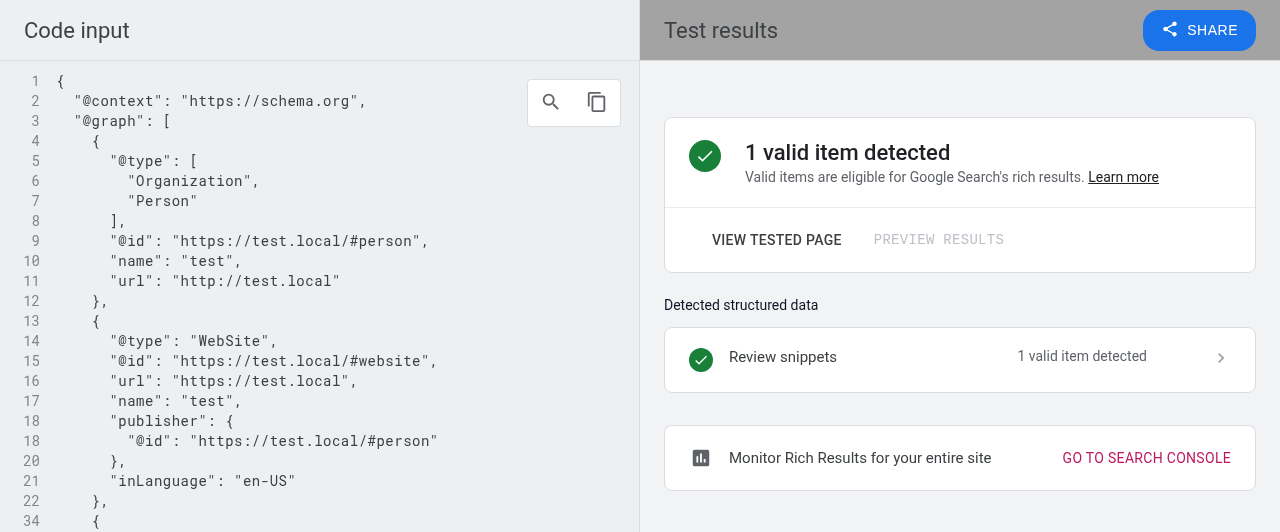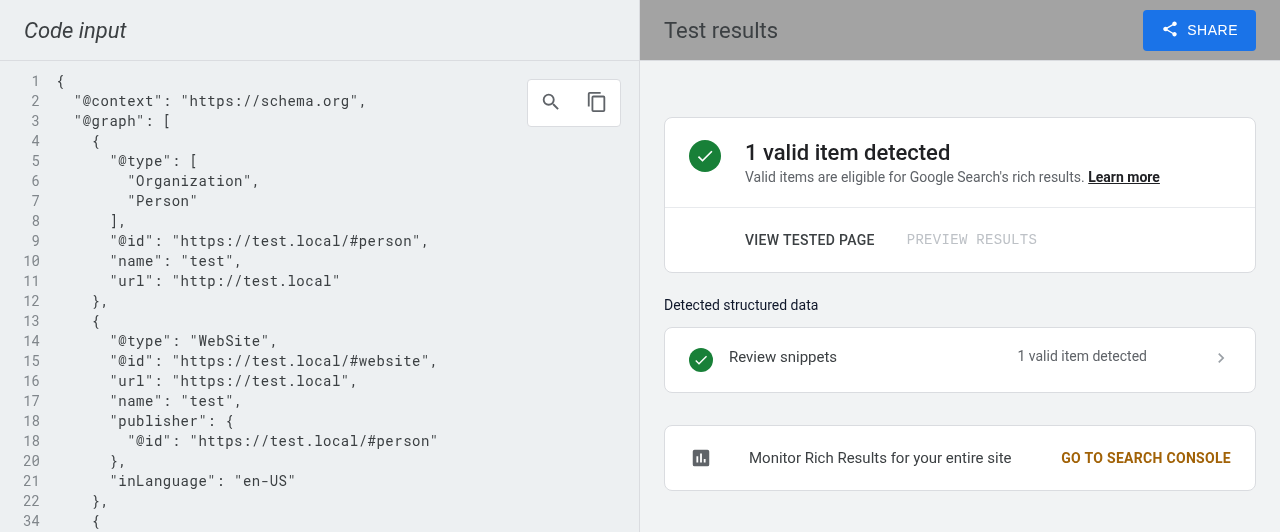--- a/index.html
+++ b/index.html
@@ -20,21 +20,20 @@
     display: flex;
     flex-direction: column;
     border-right: 1px solid #dadce0;
   }
   .left-header {
     height: 61px;
     padding: 0 24px;
     display: flex;
     align-items: center;
     border-bottom: 1px solid #dadce0;
-    font-style: italic;
   }
   .left-header h2 {
     font-size: 22px;
     font-weight: 400;
     color: #3c4043;
   }
   .editor-wrap {
     flex: 1;
     position: relative;
     overflow: hidden;
@@ -113,21 +112,21 @@
     display: flex;
     align-items: center;
     gap: 8px;
     background: #1a73e8;
     color: #fff;
     font-weight: 500;
     letter-spacing: .5px;
     font-size: 14px;
     padding: 10px 18px;
     border: none;
-    border-radius: 4px;
+    border-radius: 16px;
     cursor: pointer;
   }
   .share-btn svg { width: 18px; height: 18px; fill: #fff; }
 
   .right-body {
     flex: 1;
     background: #f1f3f4;
     padding: 56px 24px 0 24px;
     overflow-y: auto;
   }
@@ -164,26 +163,25 @@
     margin-bottom: 4px;
   }
   .valid-text .sub {
     font-size: 14px;
     color: #5f6368;
   }
   .valid-text .sub a {
     color: #202124;
     text-decoration: underline;
     cursor: pointer;
-    font-weight: bold;
   }
   .card-actions {
     border-top: 1px solid #e8eaed;
     display: flex;
-    padding: 0 24px 0 80px;
+    padding: 0 24px 0 47px;
     gap: 32px;
   }
   .card-action {
     padding: 24px 0;
     font-size: 14px;
     font-weight: 500;
     letter-spacing: .3px;
     color: #3c4043;
     cursor: pointer;
   }
@@ -223,38 +221,38 @@
   .chev { color: #5f6368; }
   .chev svg { width: 20px; height: 20px; fill: #9aa0a6; }
 
   .resource-card {
     background: #fff;
     border: 1px solid #dadce0;
     border-radius: 8px;
     display: flex;
     align-items: center;
     padding: 20px 24px;
-    gap: 36px;
+    gap: 16px;
   }
   .resource-icon {
     width: 24px;
     height: 24px;
     display:flex;
     align-items:center;
     justify-content:center;
   }
   .resource-icon svg { width: 22px; height: 22px; fill: #5f6368; }
   .resource-card .label {
     flex: 1;
     font-size: 15px;
     color: #3c4043;
   }
   .resource-card .cta {
-    color: #a16207;
-    font-weight: 700;
+    color: #be185d;
+    font-weight: 400;
     letter-spacing: .3px;
     font-size: 14px;
     cursor: pointer;
   }
 </style>
 </head>
 <body>
 
 <div class="left">
   <div class="left-header">

